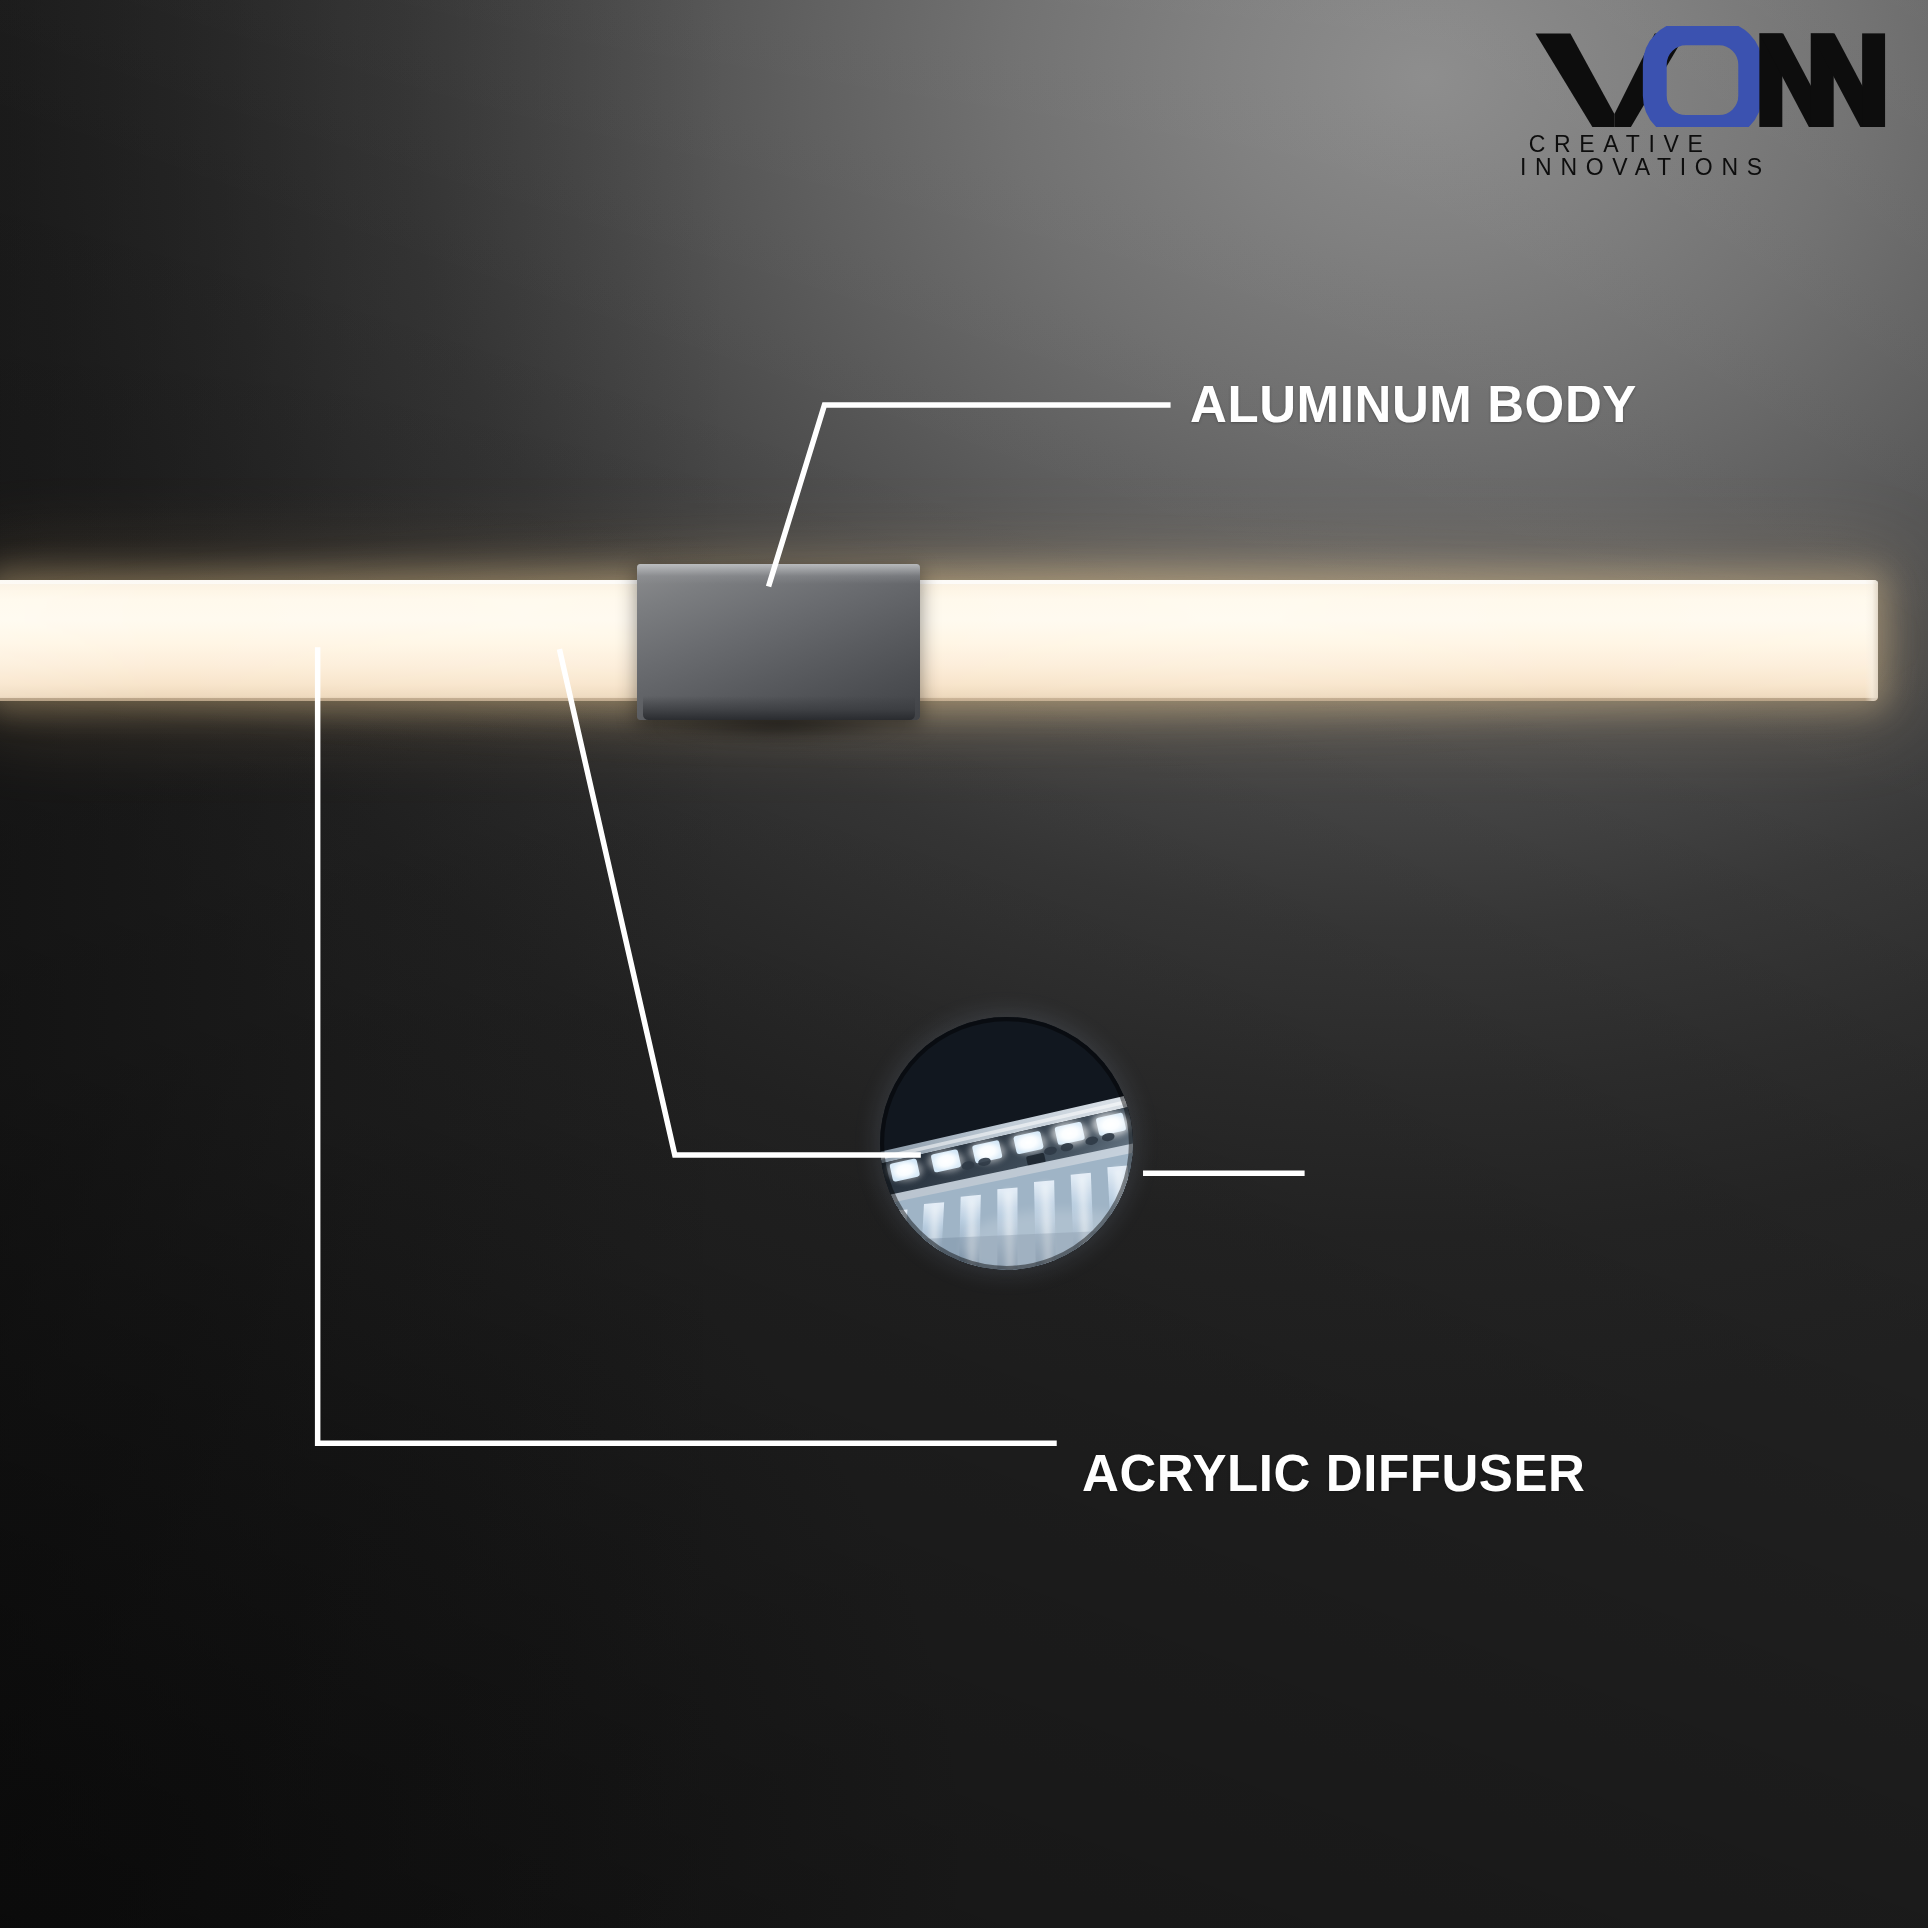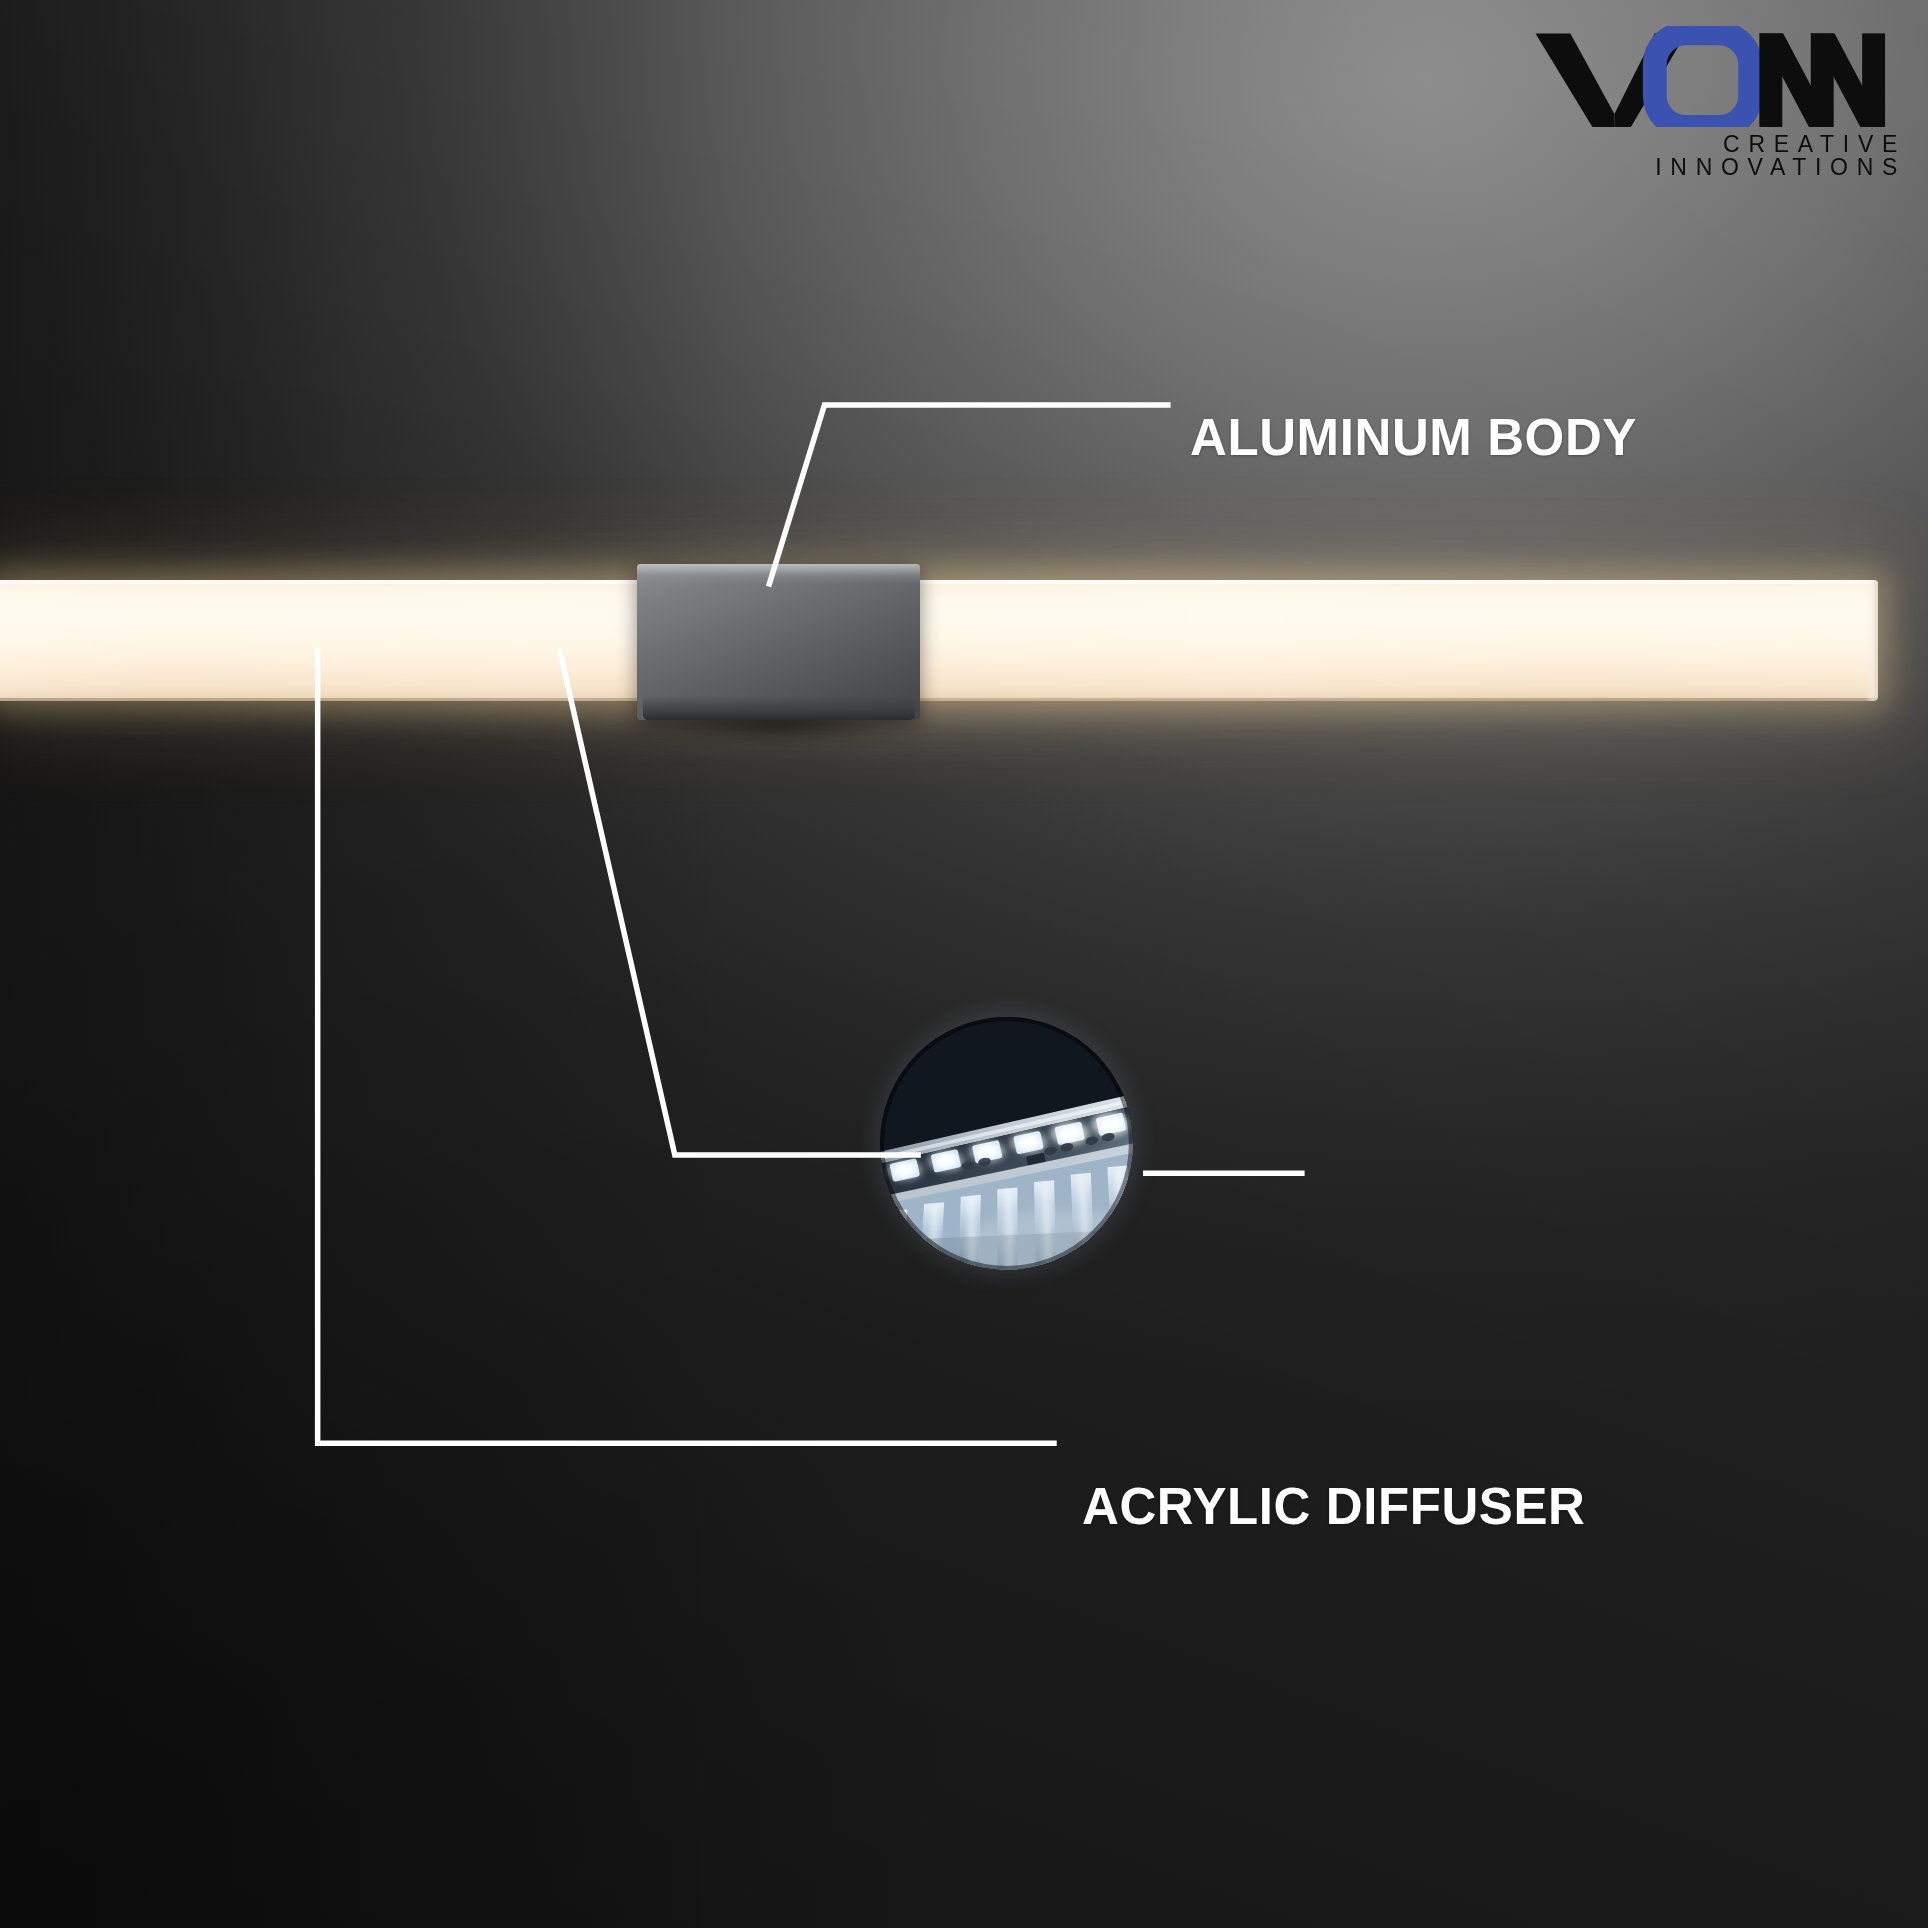--- a/index.html
+++ b/index.html
@@ -69,21 +69,21 @@
       rgba(16,16,16,0.0) 38%
     );
   }
 
   
   .logo {
     position: absolute;
     top: 26px;
     right: 22px;
     width: 386px;
-    text-align: right;
+    text-align: left;
     user-select: none;
   }
   .logo-mark {
     display: block;
     width: 367px;
     height: 101px;
     margin: 0 auto;
   }
   .logo-tagline {
     display: block;
@@ -274,21 +274,20 @@
   .callout {
     position: absolute;
     color: #ffffff;
     font-size: 51px;
     font-weight: 700;
     letter-spacing: 0.6px;
     white-space: nowrap;
     line-height: 1;
     font-family: "Liberation Sans", sans-serif;
     text-shadow: 0 0.9px 2.8px rgba(0,0,0,0.30);
-    margin-top: 33px;
   }
   #label-aluminum { left: 1190px; top: 379px; }
   #label-led      { left: 1330px; top: 1145px; }
   #label-acrylic  { left: 1082px; top: 1448px; }
 
   
   .led-circle {
     position: absolute;
     left: 880px;
     top: 1017px;

